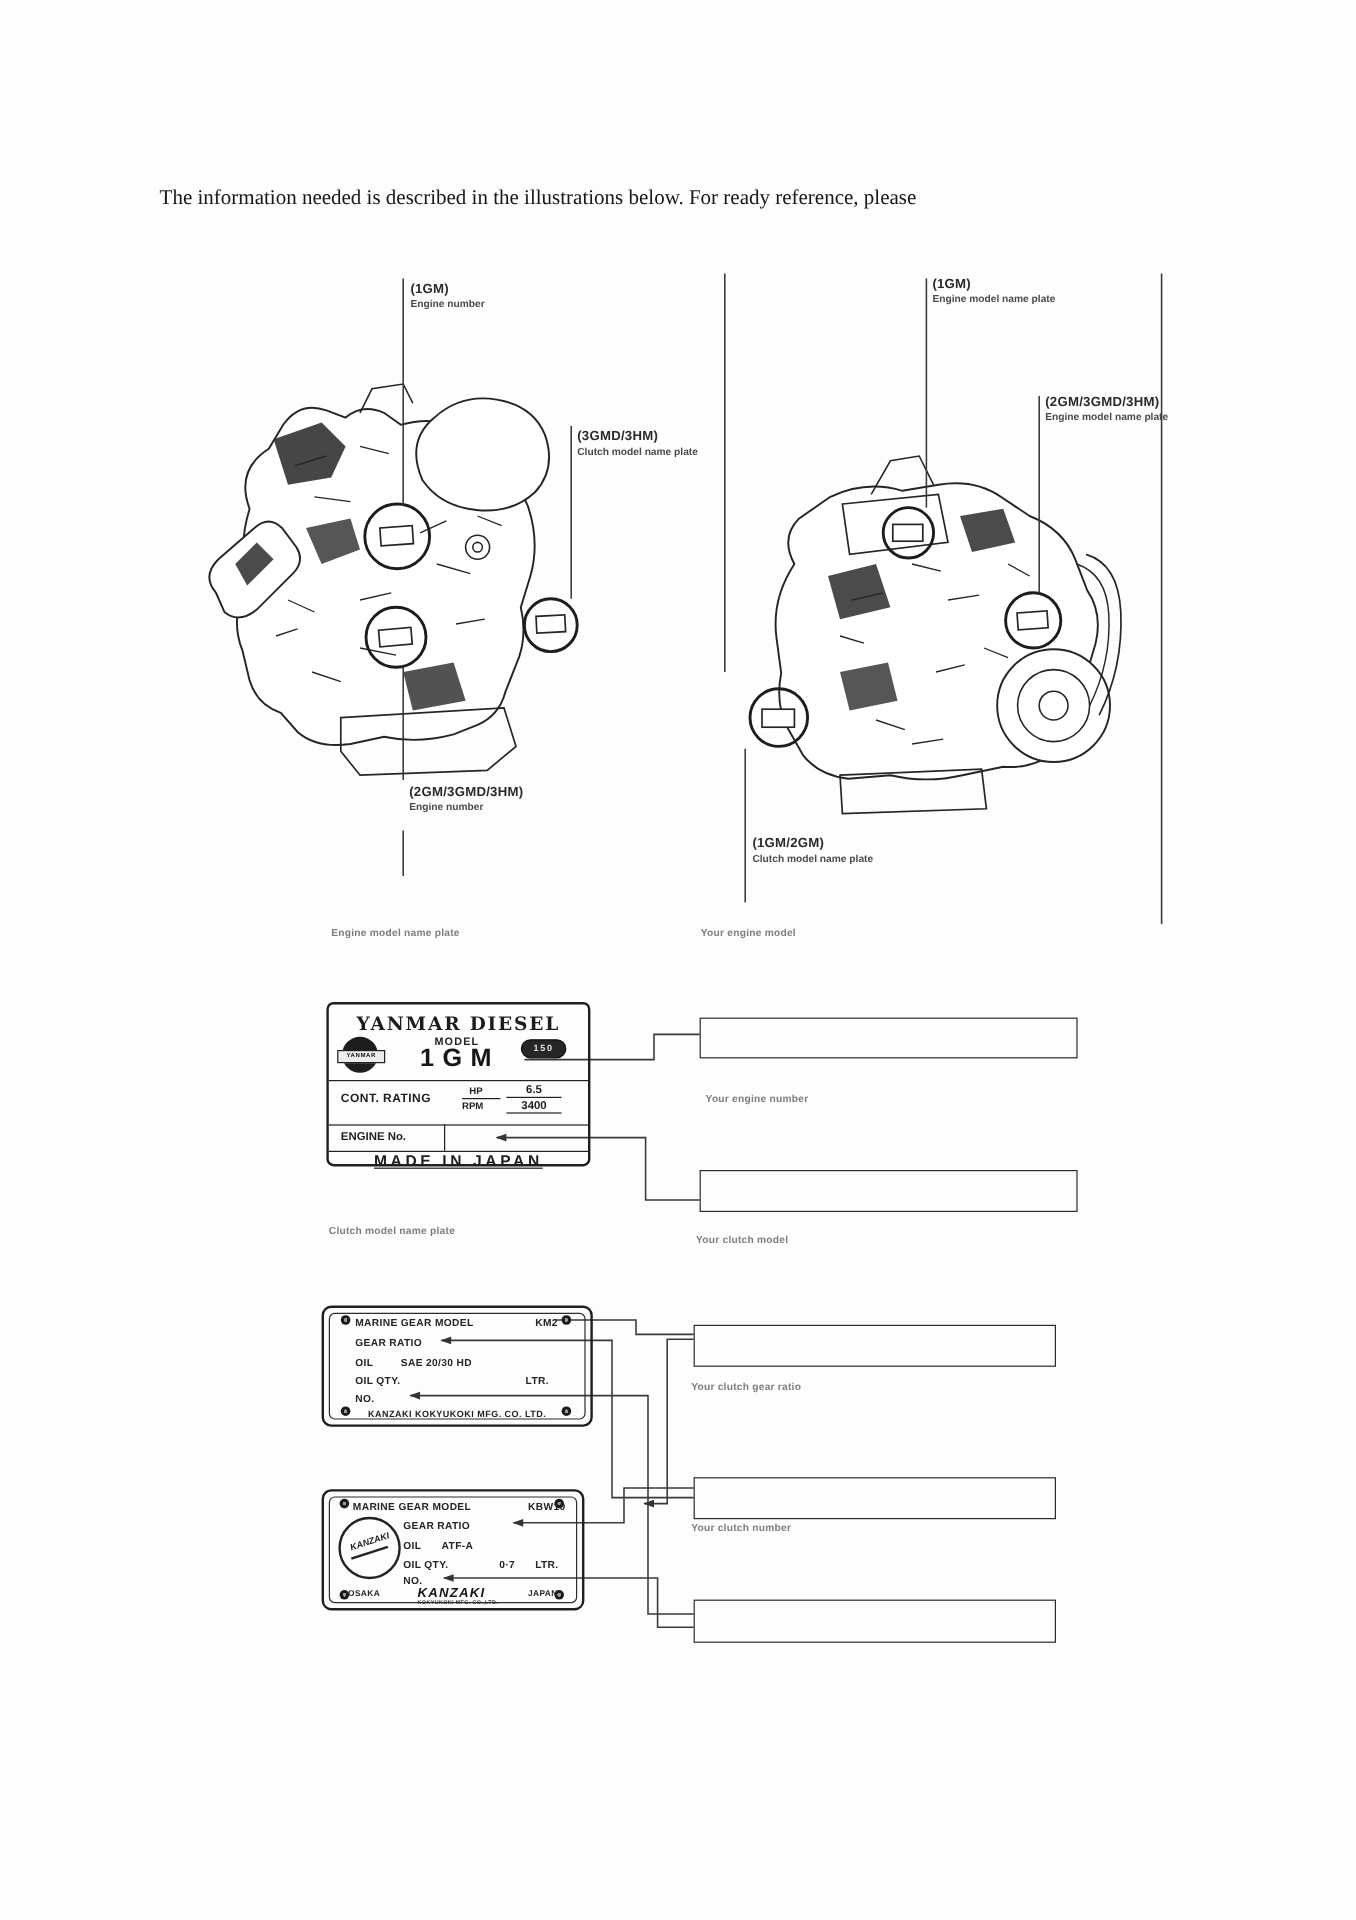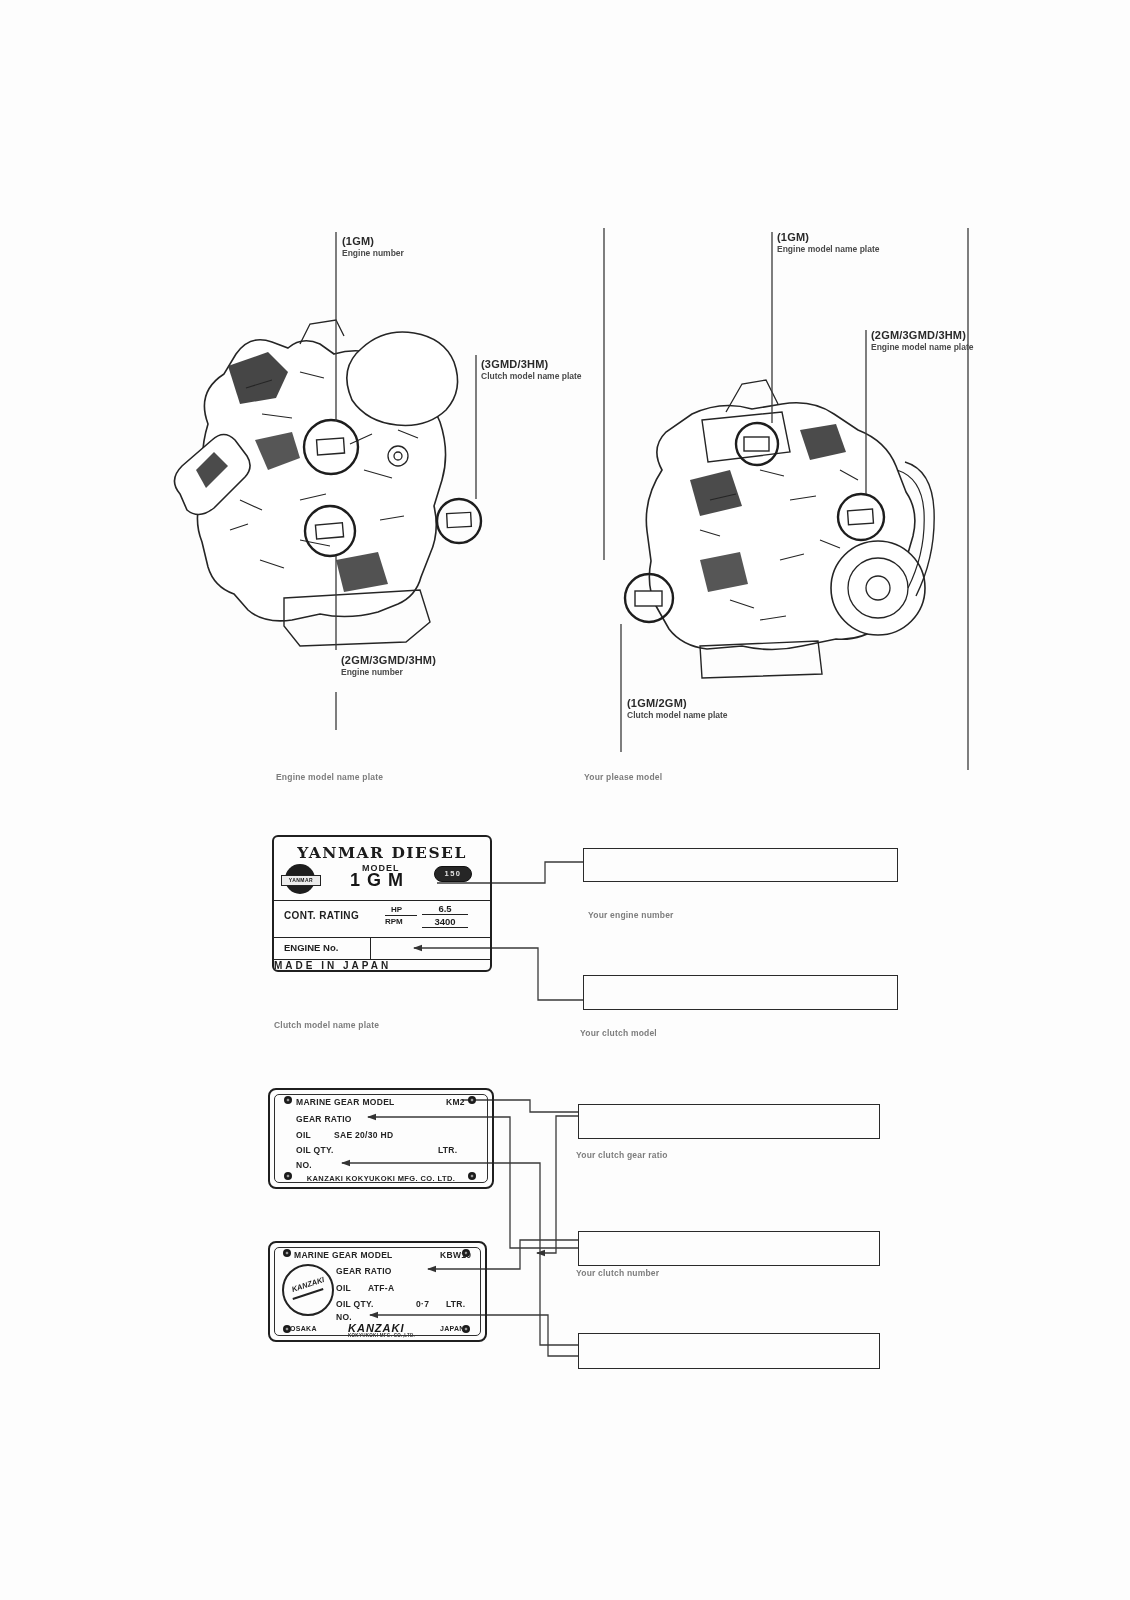--- a/index.html
+++ b/index.html
@@ -16,38 +16,38 @@
   .fillbox{position:absolute;border:1.8px solid #2a2a2a;background:transparent;}
   
   .eplate{position:absolute;left:272px;top:835px;width:216px;height:133px;border:2.2px solid #1f1f1f;
           border-radius:6px;background:transparent;}
   .eplate .title{position:absolute;left:0;top:6px;width:100%;text-align:center;font-family:"DejaVu Serif",serif;
           font-weight:900;font-size:15.5px;letter-spacing:1.5px;color:#1c1c1c;}
   .eplate .logo{position:absolute;left:11px;top:27px;width:30px;height:30px;border-radius:50%;background:#1d1d1d;}
   .eplate .logoband{position:absolute;left:7px;top:38px;width:38px;height:9px;background:#ececec;border:1px solid #222;
           font-size:5px;font-weight:800;text-align:center;line-height:9px;color:#111;letter-spacing:.5px;}
   .eplate .modlbl{position:absolute;left:88px;top:26px;font-size:9px;font-weight:700;color:#222;letter-spacing:1px;text-align:right;}
-  .eplate .modval{position:absolute;left:76px;top:33px;font-size:18px;font-weight:800;letter-spacing:7px;color:#161616;}
+  .eplate .modval{position:absolute;left:76px;top:33px;font-size:21px;font-weight:800;letter-spacing:7px;color:#161616;}
   .eplate .badge{position:absolute;left:160px;top:29px;width:36px;height:14px;border-radius:8px;background:#262626;
           border:1px solid #111;color:#e2e2e2;font-size:7.5px;font-weight:800;text-align:center;line-height:14px;letter-spacing:1.5px;}
   .eplate .div1{position:absolute;left:0;top:63px;width:100%;border-top:1.4px solid #222;}
   .eplate .div2{position:absolute;left:0;top:100px;width:100%;border-top:1.4px solid #222;}
   .eplate .div3{position:absolute;left:0;top:122px;width:100%;border-top:1.4px solid #222;}
   .eplate .cont{position:absolute;left:10px;top:73px;font-size:10px;font-weight:800;letter-spacing:.4px;color:#1e1e1e;}
   .eplate .hp{position:absolute;left:117px;top:68px;font-size:8px;font-weight:800;color:#1e1e1e;}
   .eplate .frac{position:absolute;left:111px;top:78px;width:32px;border-top:1.2px solid #222;}
   .eplate .rpm{position:absolute;left:111px;top:80px;font-size:8px;font-weight:800;color:#1e1e1e;}
   .eplate .hpv{position:absolute;left:148px;top:66px;width:46px;text-align:center;font-size:9.5px;font-weight:800;
           color:#1e1e1e;border-bottom:1.2px solid #222;}
   .eplate .rpmv{position:absolute;left:148px;top:79px;width:46px;text-align:center;font-size:9.5px;font-weight:700;
           color:#1e1e1e;border-bottom:1.2px solid #222;}
   .eplate .engno{position:absolute;left:10px;top:105px;font-size:9.5px;font-weight:800;color:#1e1e1e;}
   .eplate .vdiv{position:absolute;left:96px;top:100px;height:22px;border-left:1.3px solid #222;}
-  .eplate .made{position:absolute;left:0;top:123px;width:100%;font-size:10px;font-weight:800;
-          letter-spacing:3px;color:#1e1e1e;}
+  .eplate .made{position:absolute;left:0;top:123px;width:100%;text-align:center;font-size:13px;font-weight:800;
+          letter-spacing:3px;color:#1e1e1e;text-decoration:underline;}
   
   .mplate{position:absolute;border:2.4px solid #1f1f1f;border-radius:8px;background:transparent;}
   .mplate .inner{position:absolute;left:4px;top:4px;right:4px;bottom:4px;border:1.2px solid #2e2e2e;border-radius:5px;}
   .mplate .screw{position:absolute;width:8px;height:8px;border-radius:50%;
           background:radial-gradient(circle at 50% 50%, #9a9a9a 0 1.5px, #1b1b1b 1.6px);}
   .mrow{position:absolute;font-size:8.5px;font-weight:800;color:#242424;letter-spacing:.3px;white-space:nowrap;}
   .maker{position:absolute;width:100%;text-align:center;font-size:7.5px;font-weight:800;color:#242424;letter-spacing:.4px;}
   .emblem{position:absolute;left:12px;top:21px;width:48px;height:48px;border:2.4px solid #222;border-radius:50%;}
   .emblem .et{position:absolute;left:2px;top:14px;width:44px;text-align:center;transform:rotate(-18deg);
           font-style:italic;font-weight:900;font-size:7.5px;color:#1d1d1d;}
@@ -134,20 +134,21 @@
       <path d="M413,948 l9,-3.2 v6.4 z"></path>
       <path d="M367,1117 l9,-3.2 v6.4 z"></path>
       <path d="M341,1163 l9,-3.2 v6.4 z"></path>
       <path d="M536,1253 l9,-3.2 v6.4 z"></path>
       <path d="M427,1269 l9,-3.2 v6.4 z"></path>
       <path d="M369,1315 l9,-3.2 v6.4 z"></path>
     </g>
   </svg>
 
   <p class="intro">
+    <span>The information needed is described in the illustrations below.  For ready reference, please</span>
   </p>
 
   <div class="callout" style="left:342px;top:235px;">
     <div class="l1">(1GM)</div>
     <div class="l2">Engine number</div>
   </div>
   <div class="callout" style="left:481px;top:358px;">
     <div class="l1">(3GMD/3HM)</div>
     <div class="l2">Clutch model name plate</div>
   </div>
@@ -162,21 +163,21 @@
   <div class="callout" style="left:871px;top:329px;">
     <div class="l1">(2GM/3GMD/3HM)</div>
     <div class="l2">Engine model name plate</div>
   </div>
   <div class="callout" style="left:627px;top:697px;">
     <div class="l1">(1GM/2GM)</div>
     <div class="l2">Clutch model name plate</div>
   </div>
 
   <div class="cap" style="left:276px;top:772px;">Engine model name plate</div>
-  <div class="cap" style="left:584px;top:772px;">Your please model</div>
+  <div class="cap" style="left:584px;top:772px;">Your engine model</div>
   <div class="cap" style="left:588px;top:910px;">Your engine number</div>
   <div class="cap" style="left:274px;top:1020px;">Clutch model name plate</div>
   <div class="cap" style="left:580px;top:1028px;">Your clutch model</div>
   <div class="cap" style="left:576px;top:1150px;">Your clutch gear ratio</div>
   <div class="cap" style="left:576px;top:1268px;">Your clutch number</div>
 
   <div class="eplate">
     <div class="title">YANMAR DIESEL</div>
     <div class="logo"></div>
     <div class="logoband">YANMAR</div>

